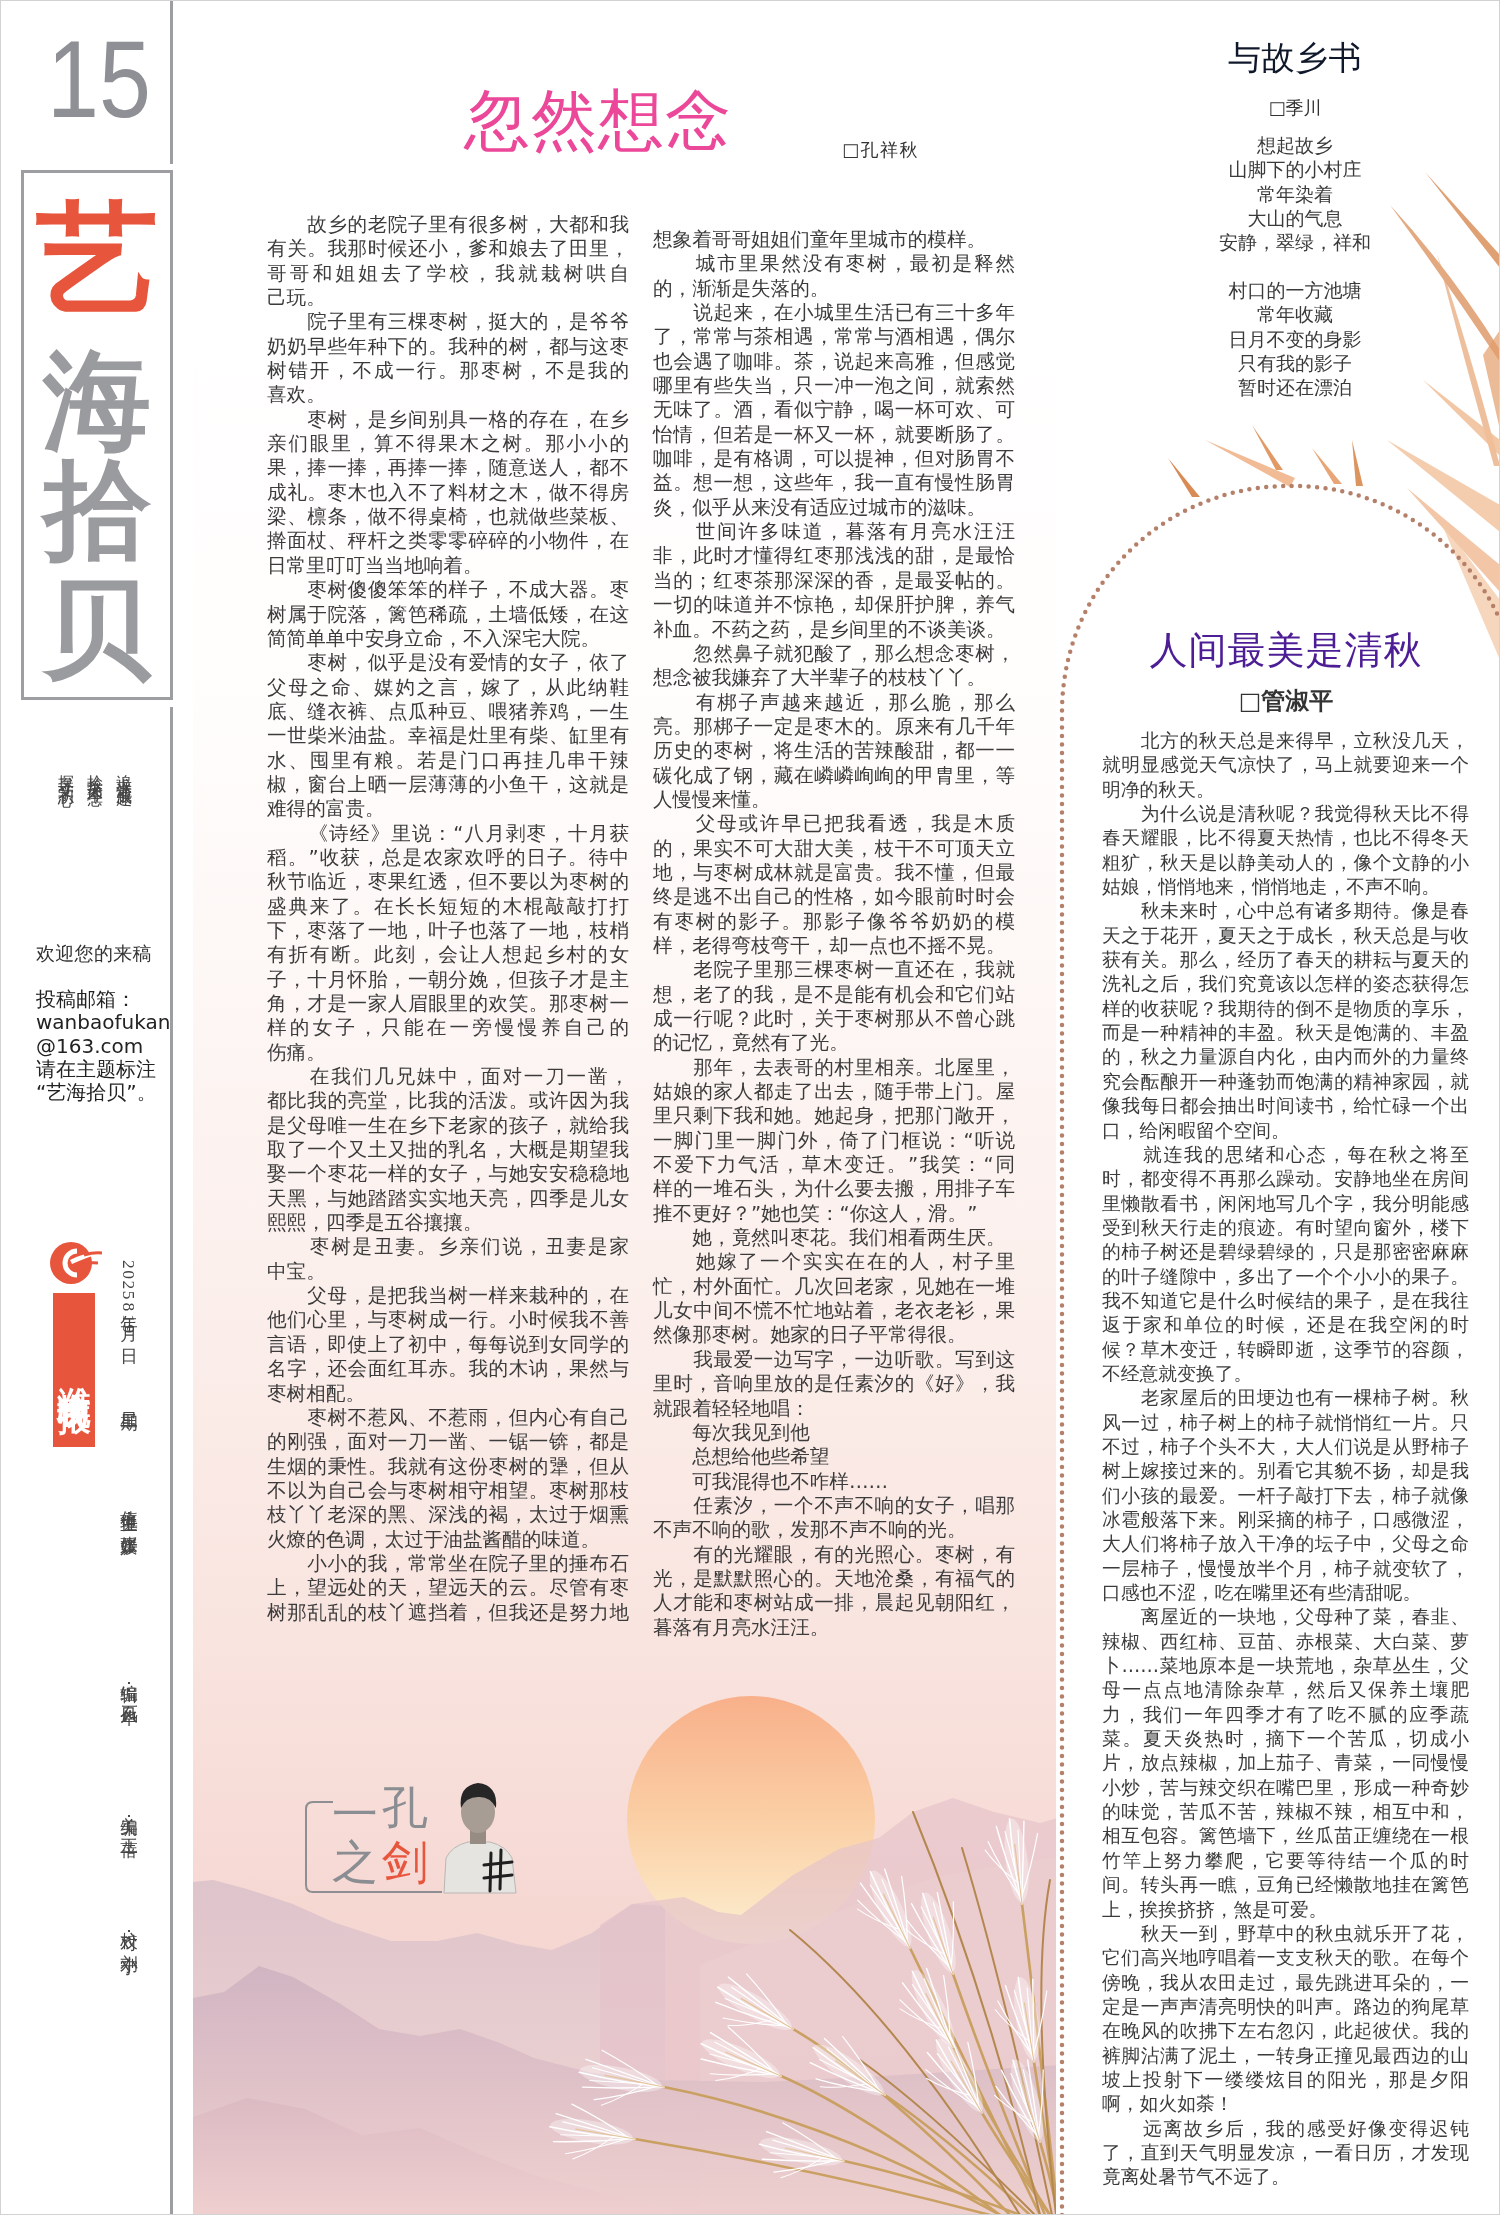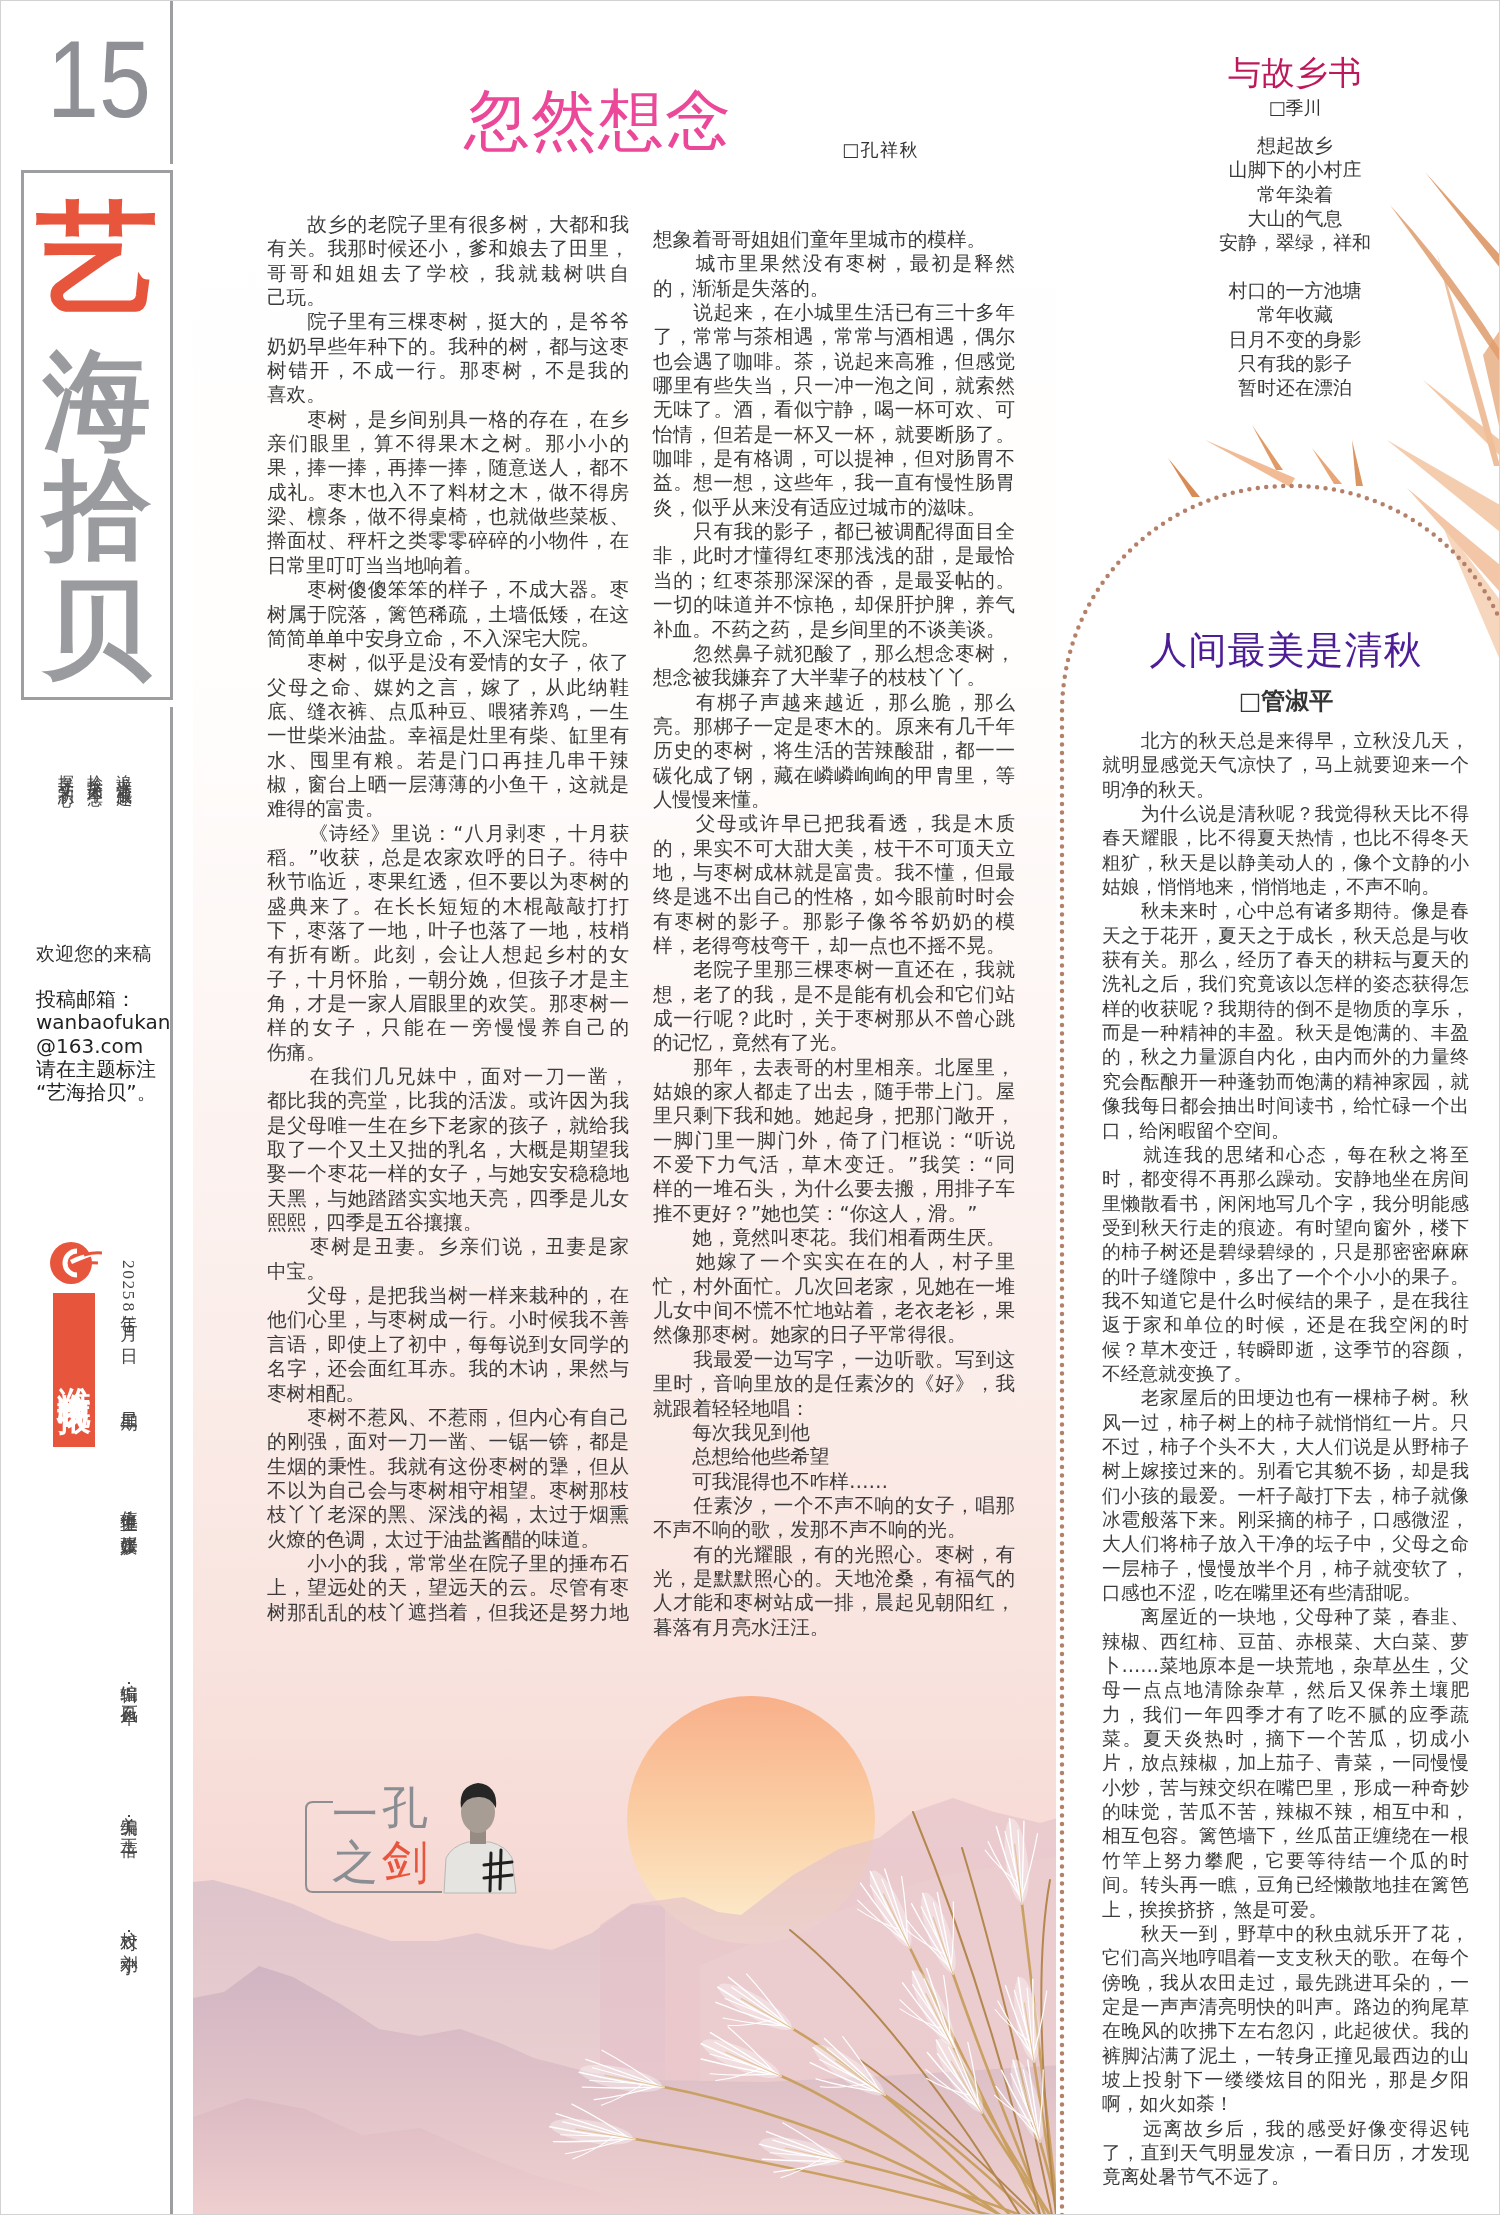--- a/index.html
+++ b/index.html
@@ -32,21 +32,21 @@
   .decor{left:0;top:0;width:1500px;height:2215px;}
   .title-main{left:464px;top:88px;font-size:66px;line-height:66px;letter-spacing:1px;color:#ec4899;font-weight:300;white-space:nowrap;}
   .author-main{left:842px;top:141px;font-size:18px;line-height:18px;letter-spacing:1.5px;color:#333;white-space:nowrap;}
   .col{width:362px;font-size:19.6px;line-height:24.35px;color:#3b3b3b;}
   .col.right{width:367px;font-size:18.8px;}
   .ln{display:block;height:24.35px;line-height:24.35px;white-space:nowrap;text-align:justify;text-align-last:justify;}
   .ln.end{text-align:left;text-align-last:left;}
 
   
   .poem{left:1145px;width:300px;text-align:center;color:#3a3a3a;white-space:nowrap;}
-  .poem-title{top:56px;font-size:33px;line-height:33px;letter-spacing:.5px;color:#be185d;}
+  .poem-title{top:41px;font-size:33px;line-height:33px;letter-spacing:.5px;color:#0f172a;}
   .poem-author{top:99px;font-size:18px;line-height:18px;color:#333;}
   .stanza{font-size:19px;line-height:24.3px;}
   .stanza .pl{height:24.3px;}
 
   
   .title-right{left:1101px;width:370px;top:631px;text-align:center;font-size:38px;line-height:38px;letter-spacing:1px;color:#4c1d95;white-space:nowrap;}
   .author-right{left:1101px;width:370px;top:691px;text-align:center;font-size:24px;line-height:20px;font-weight:bold;color:#333;white-space:nowrap;}
 
   
   .badge-char{font-family:"DejaVu Serif",serif;font-size:46px;line-height:48px;color:#8a8d92;width:50px;text-align:center;}
@@ -282,21 +282,21 @@
     <div class="ln end">的，渐渐是失落的。</div>
     <div class="ln">　　说起来，在小城里生活已有三十多年</div>
     <div class="ln">了，常常与茶相遇，常常与酒相遇，偶尔</div>
     <div class="ln">也会遇了咖啡。茶，说起来高雅，但感觉</div>
     <div class="ln">哪里有些失当，只一冲一泡之间，就索然</div>
     <div class="ln">无味了。酒，看似宁静，喝一杯可欢、可</div>
     <div class="ln">怡情，但若是一杯又一杯，就要断肠了。</div>
     <div class="ln">咖啡，是有格调，可以提神，但对肠胃不</div>
     <div class="ln">益。想一想，这些年，我一直有慢性肠胃</div>
     <div class="ln end">炎，似乎从来没有适应过城市的滋味。</div>
-    <div class="ln">　　只有我的影子，都已被调配得面目全</div>
+    <div class="ln">　　世间许多味道，暮落有月亮水汪汪</div>
     <div class="ln">非，此时才懂得红枣那浅浅的甜，是最恰</div>
     <div class="ln">当的；红枣茶那深深的香，是最妥帖的。</div>
     <div class="ln">一切的味道并不惊艳，却保肝护脾，养气</div>
     <div class="ln end">补血。不药之药，是乡间里的不谈美谈。</div>
     <div class="ln">　　忽然鼻子就犯酸了，那么想念枣树，</div>
     <div class="ln end">想念被我嫌弃了大半辈子的枝枝丫丫。</div>
     <div class="ln">　　有梆子声越来越近，那么脆，那么</div>
     <div class="ln">亮。那梆子一定是枣木的。原来有几千年</div>
     <div class="ln">历史的枣树，将生活的苦辣酸甜，都一一</div>
     <div class="ln">碳化成了钢，藏在嶙嶙峋峋的甲胄里，等</div>

